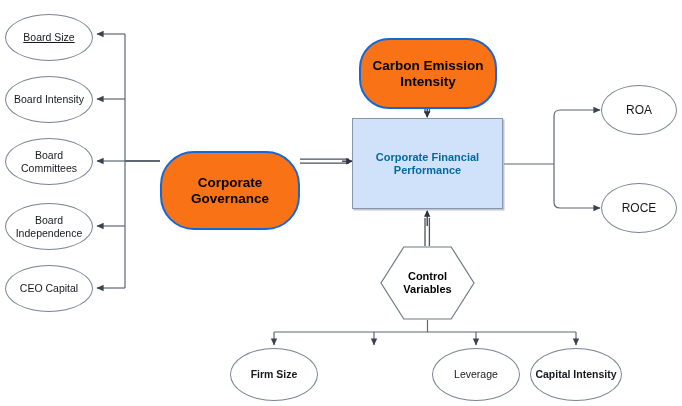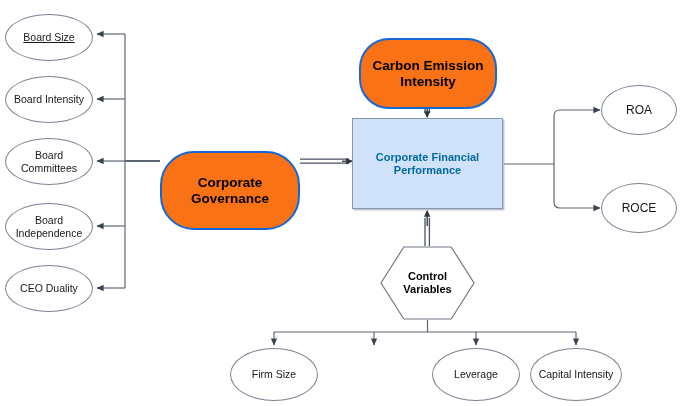--- a/index.html
+++ b/index.html
@@ -160,21 +160,21 @@
     <span class="lbl">Board
 Committees</span>
   </div>
 
   <div class="node ellipse" style="left:5px; top:203px; width:88px; height:47px;">
     <span class="lbl">Board
 Independence</span>
   </div>
 
   <div class="node ellipse" style="left:5px; top:265px; width:88px; height:47px;">
-    <span class="lbl">CEO Duality</span>
+    <span class="lbl">CEO Capital</span>
   </div>
 
   <div class="node rounded-blue" style="left:160px; top:122px; width:140px; height:79px;">
     <span class="lbl">Corporate
 Governance</span>
   </div>
 
   <div class="node rounded-blue" style="left:359px; top:9px; width:138px; height:71px; border-radius:30px;">
     <span class="lbl">Carbon Emission
 Intensity</span>
@@ -194,26 +194,26 @@
   </div>
 
   <div class="node hexbox" style="left:380px; top:246px; width:95px; height:74px;">
     <svg class="hexsvg" viewBox="0 0 95 74" preserveAspectRatio="none">
       <polygon points="23.8,1 71.2,1 94,37 71.2,73 23.8,73 1,37" fill="#ffffff" stroke="#6f7886" stroke-width="1.2"></polygon>
     </svg>
     <span class="lbl hextext">Control
 Variables</span>
   </div>
 
-  <div class="node ellipse" style="left:230px; top:348px; width:88px; height:53px;">
+  <div class="node ellipse" style="left:230px; top:348px; width:88px; height:53px;font-weight:bold;">
     <span class="lbl">Firm Size</span>
   </div>
 
 
   <div class="node ellipse" style="left:432px; top:348px; width:88px; height:53px;align-items:center;">
     <span class="lbl">Leverage</span>
   </div>
 
-  <div class="node ellipse" style="left:530px; top:348px; width:92px; height:53px;">
+  <div class="node ellipse" style="left:530px; top:348px; width:92px; height:53px;font-weight:bold;">
     <span class="lbl">Capital Intensity</span>
   </div>
 
 </div>
 
 </body></html>

